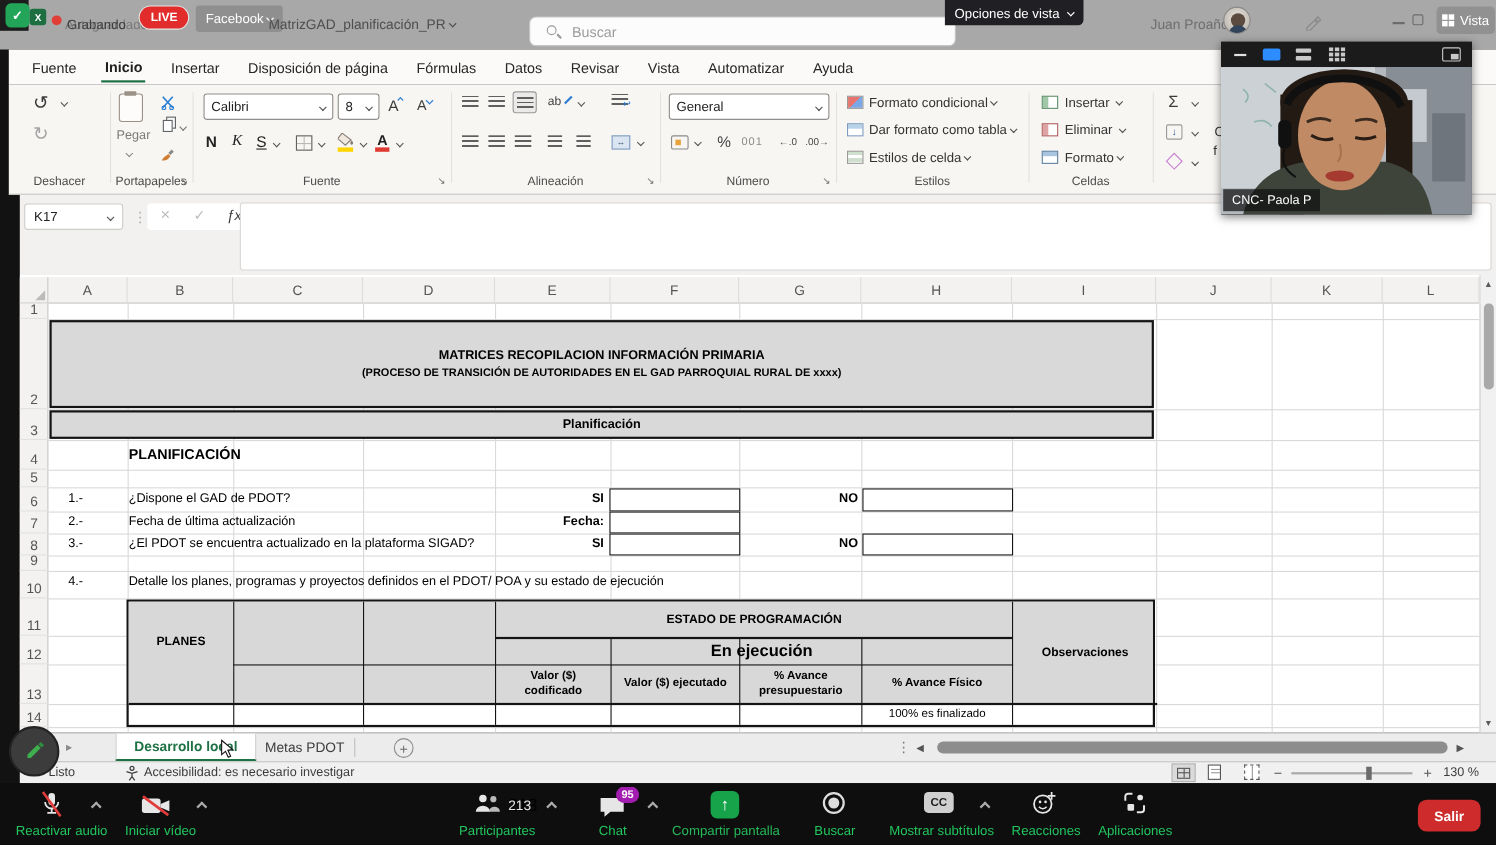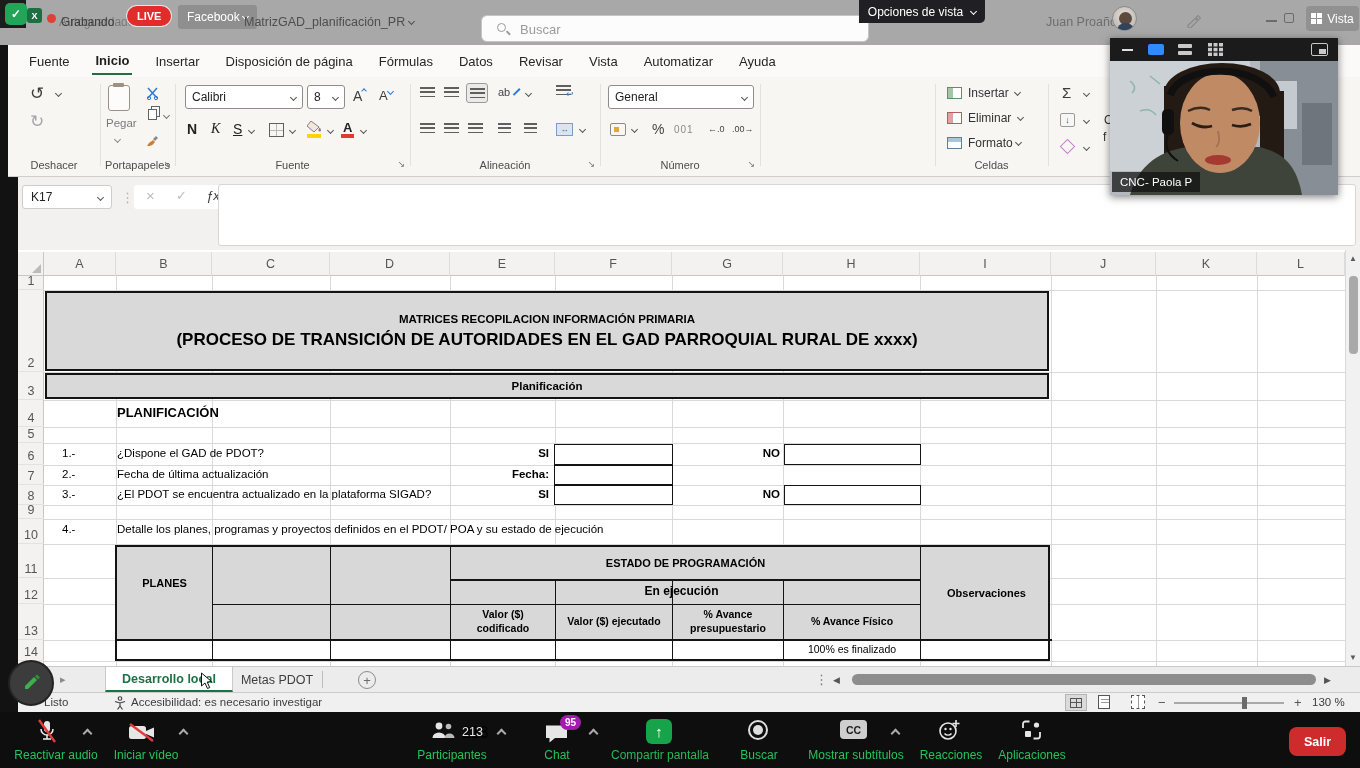--- a/index.html
+++ b/index.html
@@ -186,20 +186,29 @@
       </span>
     <span class="cd" style="position:absolute;left:32px;top:50px;color:#555"></span>
     <span class="tx" style="left:52px;top:44px;font-size:14px;color:#444">%</span>
     <span class="tx" style="left:74px;top:47px;font-size:10px;letter-spacing:1px;color:#8a8a8a">001</span>
     <span class="tx" style="left:108px;top:47px;font-size:9px;color:#444">←.0</span>
     <span class="tx" style="left:132px;top:47px;font-size:9px;color:#444">.00→</span>
     <span class="glab">Número</span>
     <span class="launch" style="right:5px">↘</span>
   </div>
 
+  <div class="grp" style="left:760px;width:175px">
+    <span class="ab" style="left:10px;top:10px;width:15px;height:12px;border:1px solid #999;background:linear-gradient(135deg,#e8756d 0 49%,#7aa7e8 51%)"></span>
+    <span class="tx ribtxt" style="left:30px;top:9px"><span>Formato condicional</span> <span class="cd" style="color:#555"></span></span>
+    <span class="ab" style="left:10px;top:35px;width:15px;height:12px;border:1px solid #7f9cc0;background:linear-gradient(#b8d2ea,#b8d2ea) 0 0/100% 4px no-repeat,#fff"></span>
+    <span class="tx ribtxt" style="left:30px;top:34px"><span>Dar formato como tabla</span> <span class="cd" style="color:#555"></span></span>
+    <span class="ab" style="left:10px;top:60px;width:15px;height:12px;border:1px solid #999;background:repeating-linear-gradient(to bottom,#cfe0ce 0 3px,#fff 3px 6px)"></span>
+    <span class="tx ribtxt" style="left:30px;top:59px"><span>Estilos de celda</span> <span class="cd" style="color:#555"></span></span>
+    <span class="glab">Estilos</span>
+  </div>
 
   <div class="grp" style="left:935px;width:113px">
     <span class="ab" style="left:12px;top:10px;width:15px;height:12px;border:1px solid #5e8f68;background:linear-gradient(#9fc7a8,#9fc7a8) 0 0/5px 100% no-repeat,#fff"></span>
     <span class="tx ribtxt" style="left:33px;top:9px"><span>Insertar</span> &nbsp;<span class="cd" style="color:#555"></span></span>
     <span class="ab" style="left:12px;top:35px;width:15px;height:12px;border:1px solid #b06060;background:linear-gradient(#e0a3a3,#e0a3a3) 0 0/5px 100% no-repeat,#fff"></span>
     <span class="tx ribtxt" style="left:33px;top:34px"><span>Eliminar</span> &nbsp;<span class="cd" style="color:#555"></span></span>
     <span class="ab" style="left:12px;top:60px;width:15px;height:12px;border:1px solid #5e7fa0;background:linear-gradient(#a8c4de,#a8c4de) 0 0/100% 4px no-repeat,#fff"></span>
     <span class="tx ribtxt" style="left:33px;top:59px"><span>Formato</span> <span class="cd" style="color:#555"></span></span>
     <span class="glab">Celdas</span>
   </div>
@@ -231,21 +240,21 @@
 
   <div class="ab" id="grid" style="left:18px;top:250px;width:1342px;height:416px;background:#fff">
     <div class="ab" style="left:26px;top:2px;right:15px;height:24px;background:#f3f2f1;border-bottom:1px solid #c9c7c5"></div>
     <div class="ab" style="left:0;top:2px;width:26px;height:24px;background:#f3f2f1;border-right:1px solid #c9c7c5;border-bottom:1px solid #c9c7c5">
       <span style="position:absolute;right:2px;bottom:2px;width:0;height:0;border-left:9px solid transparent;border-bottom:9px solid #bdbbb9"></span>
     </div>
     <div class="ab" style="left:0;top:26px;width:26px;bottom:0;background:#f3f2f1;border-right:1px solid #c9c7c5"></div>
 
     <div class="ab" style="left:27px;top:41px;width:1004px;height:80px;background:#d9d9d9;border:2px solid #141414;display:flex;flex-direction:column;align-items:center;justify-content:center;gap:5px;z-index:3">
       <div style="font-size:11.5px;font-weight:bold;color:#000">MATRICES RECOPILACION INFORMACIÓN PRIMARIA</div>
-      <div style="font-size:17px;font-weight:bold;color:#000">(PROCESO DE TRANSICIÓN DE AUTORIDADES EN EL GAD PARROQUIAL RURAL DE xxxx)</div>
+      <div style="font-size:10px;font-weight:bold;color:#000">(PROCESO DE TRANSICIÓN DE AUTORIDADES EN EL GAD PARROQUIAL RURAL DE xxxx)</div>
     </div>
 
     <div class="ab" style="left:27px;top:123px;width:1004px;height:26px;background:#d9d9d9;border:2px solid #141414;display:flex;align-items:center;justify-content:center;font-size:11.5px;font-weight:bold;color:#000;z-index:3">Planificación</div>
 
     <span class="tx" style="left:99px;top:155px;font-size:13px;font-weight:bold;color:#000;z-index:3">PLANIFICACIÓN</span>
 
     <span class="qtxt" style="left:44px;top:197px;z-index:3">1.-</span>
     <span class="qtxt" style="left:99px;top:197px;z-index:3">¿Dispone el GAD de PDOT?</span>
     <span class="qlab" style="left:432px;top:197px;width:99px;z-index:3">SI</span>
     <div class="qbox" style="left:536px;top:194px;width:119px;height:21px;z-index:3"></div>
@@ -274,21 +283,21 @@
       <div class="ab" style="left:333px;top:0;bottom:0;width:1px;background:#141414"></div>
       <div class="ab" style="left:438px;top:33px;bottom:0;width:1px;background:#141414"></div>
       <div class="ab" style="left:555px;top:33px;bottom:0;width:1px;background:#141414"></div>
       <div class="ab" style="left:666px;top:33px;bottom:0;width:1px;background:#141414"></div>
       <div class="ab" style="left:803px;top:0;bottom:0;width:1px;background:#141414"></div>
       <div class="ab" style="left:333px;top:32px;width:470px;height:1.5px;background:#141414"></div>
       <div class="ab" style="left:95px;top:57px;width:709px;height:1px;background:#141414"></div>
       <div class="ab" style="left:0;top:92px;width:935px;height:1.5px;background:#141414"></div>
       <div class="cell" style="left:0;top:0;width:95px;height:72px;font-size:11px">PLANES</div>
       <div class="cell" style="left:334px;top:0;width:469px;height:32px;font-size:11px">ESTADO DE PROGRAMACIÓN</div>
-      <div class="cell" style="left:330px;top:33px;width:469px;height:24px;font-size:12px">En ejecución</div>
+      <div class="cell" style="left:341px;top:33px;width:469px;height:24px;font-size:15px">En ejecución</div>
       <div class="cell" style="left:334px;top:58px;width:104px;height:34px;padding:0 14px">Valor ($) codificado</div>
       <div class="cell" style="left:439px;top:58px;width:116px;height:34px">Valor ($) ejecutado</div>
       <div class="cell" style="left:556px;top:58px;width:110px;height:34px;padding:0 10px">% Avance presupuestario</div>
       <div class="cell" style="left:667px;top:58px;width:136px;height:34px">% Avance Físico</div>
       <div class="cell" style="left:804px;top:0;width:131px;height:92px;font-size:11px">Observaciones</div>
       <div class="cell" style="left:667px;top:94px;width:136px;height:18px;font-weight:normal;font-size:10.5px">100% es finalizado</div>
     </div>
 
     <div class="ab" style="left:1327px;top:0;width:15px;height:416px;background:#f1f1f1;border-left:1px solid #dadada">
       <span class="tx" style="left:3px;top:4px;font-size:8px;color:#5a5a5a">▲</span>

